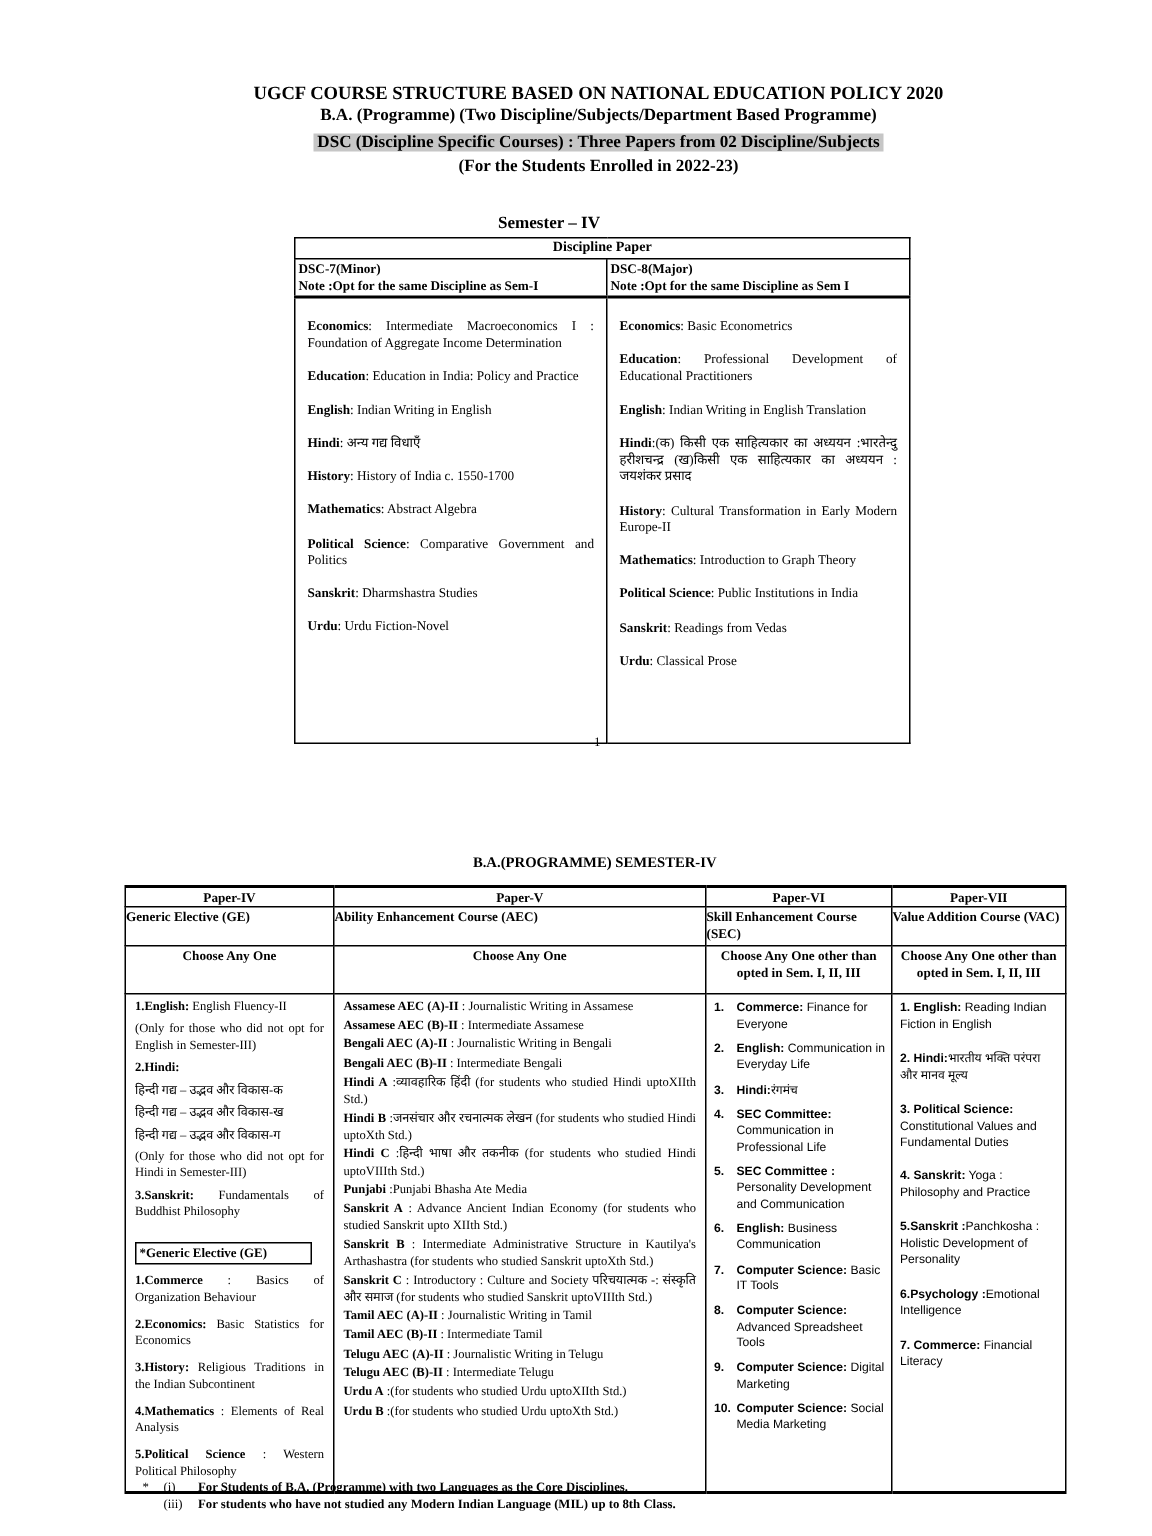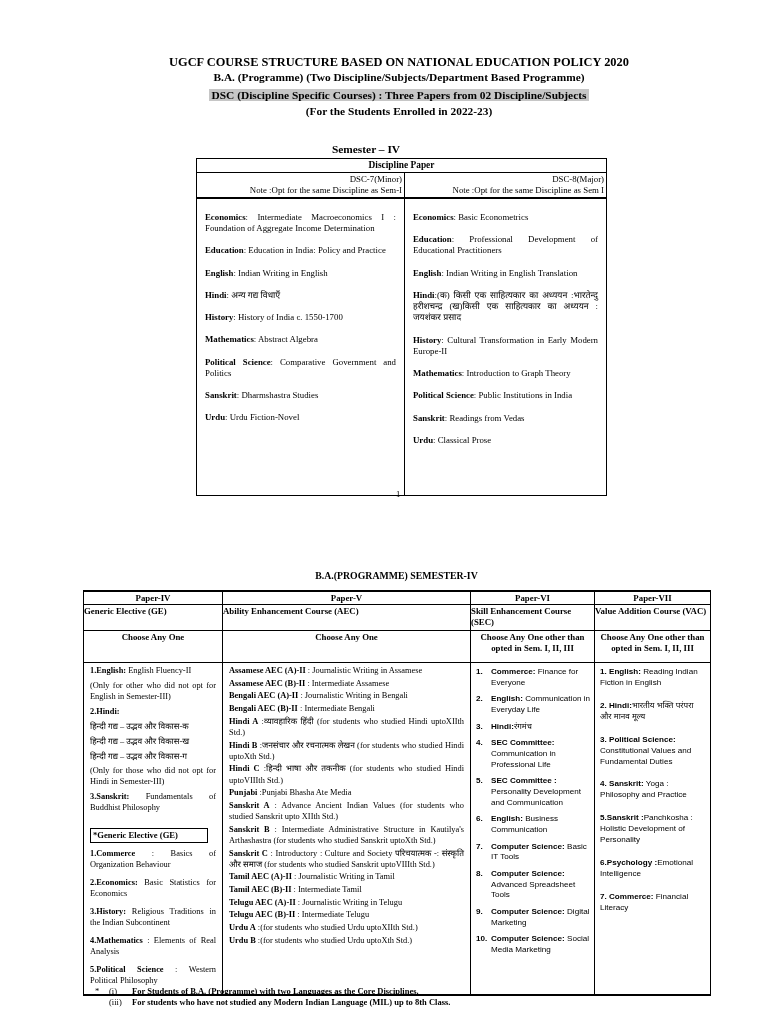--- a/index.html
+++ b/index.html
@@ -13,21 +13,21 @@
   .hdr3{font-size:11.4px;line-height:1.6;}
   .hl{background:#c6c6c6;padding:0 3px;}
   .hdr4{font-size:11.4px;line-height:1.35;}
   .sem-heading{position:absolute;top:143px;left:0;width:732px;text-align:center;
                font-weight:bold;font-size:11.4px;}
 
   
   .t1{position:absolute;left:196px;top:158px;width:410px;border-collapse:collapse;table-layout:fixed;}
   .t1 td{border:1px solid #000;padding:0;vertical-align:top;}
   .t1 .cap{font-weight:bold;font-size:9.4px;text-align:center;height:13px;line-height:13px;}
-  .t1 .th{font-weight:normal;font-size:8.8px;text-align:right;line-height:1.25;padding:1px 2px;
+  .t1 .th{font-weight:bold;font-size:8.8px;text-align:left;line-height:1.25;padding:1px 2px;
           border-bottom:2px solid #000;}
   .t1 .body-cell{height:283px;padding:13px 8px 0 8px;font-size:8.8px;line-height:1.28;}
   .course-item{margin-bottom:11px;text-align:justify;}
   .course-item b{font-weight:bold;}
 
   .page-number{position:absolute;top:489px;left:396px;font-size:8.6px;}
 
   
   .h2{position:absolute;top:570px;left:83px;width:627px;text-align:center;
       font-weight:bold;font-size:9.8px;}
@@ -179,21 +179,21 @@
       <td>Choose Any One</td>
       <td>Choose Any One other than opted in Sem. I, II, III</td>
       <td>Choose Any One other than opted in Sem. I, II, III</td>
     </tr>
     <tr class="rb">
       <td class="cell-ge">
         <div>
 
             <div class="ge-item"><b>1.English:</b><span> English Fluency-II</span></div>
 
-            <div class="ge-item"><b></b><span>(Only for other who did not opt for English in Semester-III)</span></div>
+            <div class="ge-item"><b></b><span>(Only for those who did not opt for English in Semester-III)</span></div>
 
             <div class="ge-item"><b>2.Hindi:</b><span></span></div>
 
             <div class="ge-item"><b></b><span>हिन्दी गद्य – उद्भव और विकास-क</span></div>
 
             <div class="ge-item"><b></b><span>हिन्दी गद्य – उद्भव और विकास-ख</span></div>
 
             <div class="ge-item"><b></b><span>हिन्दी गद्य – उद्भव और विकास-ग</span></div>
 
             <div class="ge-item"><b></b><span>(Only for those who did not opt for Hindi in Semester-III)</span></div>
@@ -225,21 +225,21 @@
           <div class="aec-item"><b>Bengali AEC (B)-II</b><span> : Intermediate Bengali</span></div>
 
           <div class="aec-item"><b>Hindi A</b><span> :व्यावहारिक हिंदी (for students who studied Hindi uptoXIIth Std.)</span></div>
 
           <div class="aec-item"><b>Hindi B</b><span> :जनसंचार और रचनात्मक लेखन (for students who studied Hindi uptoXth Std.)</span></div>
 
           <div class="aec-item"><b>Hindi C</b><span> :हिन्दी भाषा और तकनीक (for students who studied Hindi uptoVIIIth Std.)</span></div>
 
           <div class="aec-item"><b>Punjabi</b><span> :Punjabi Bhasha Ate Media</span></div>
 
-          <div class="aec-item"><b>Sanskrit A</b><span> : Advance Ancient Indian Values (for students who studied Sanskrit upto XIIth Std.)</span></div>
+          <div class="aec-item"><b>Sanskrit A</b><span> : Advance Ancient Indian Economy (for students who studied Sanskrit upto XIIth Std.)</span></div>
 
           <div class="aec-item"><b>Sanskrit B</b><span> : Intermediate Administrative Structure in Kautilya's Arthashastra (for students who studied Sanskrit uptoXth Std.)</span></div>
 
           <div class="aec-item"><b>Sanskrit C</b><span> : Introductory : Culture and Society परिचयात्मक -: संस्कृति और समाज (for students who studied Sanskrit uptoVIIIth Std.)</span></div>
 
           <div class="aec-item"><b>Tamil AEC (A)-II</b><span> : Journalistic Writing in Tamil</span></div>
 
           <div class="aec-item"><b>Tamil AEC (B)-II</b><span> : Intermediate Tamil</span></div>
 
           <div class="aec-item"><b>Telugu AEC (A)-II</b><span> : Journalistic Writing in Telugu</span></div>

